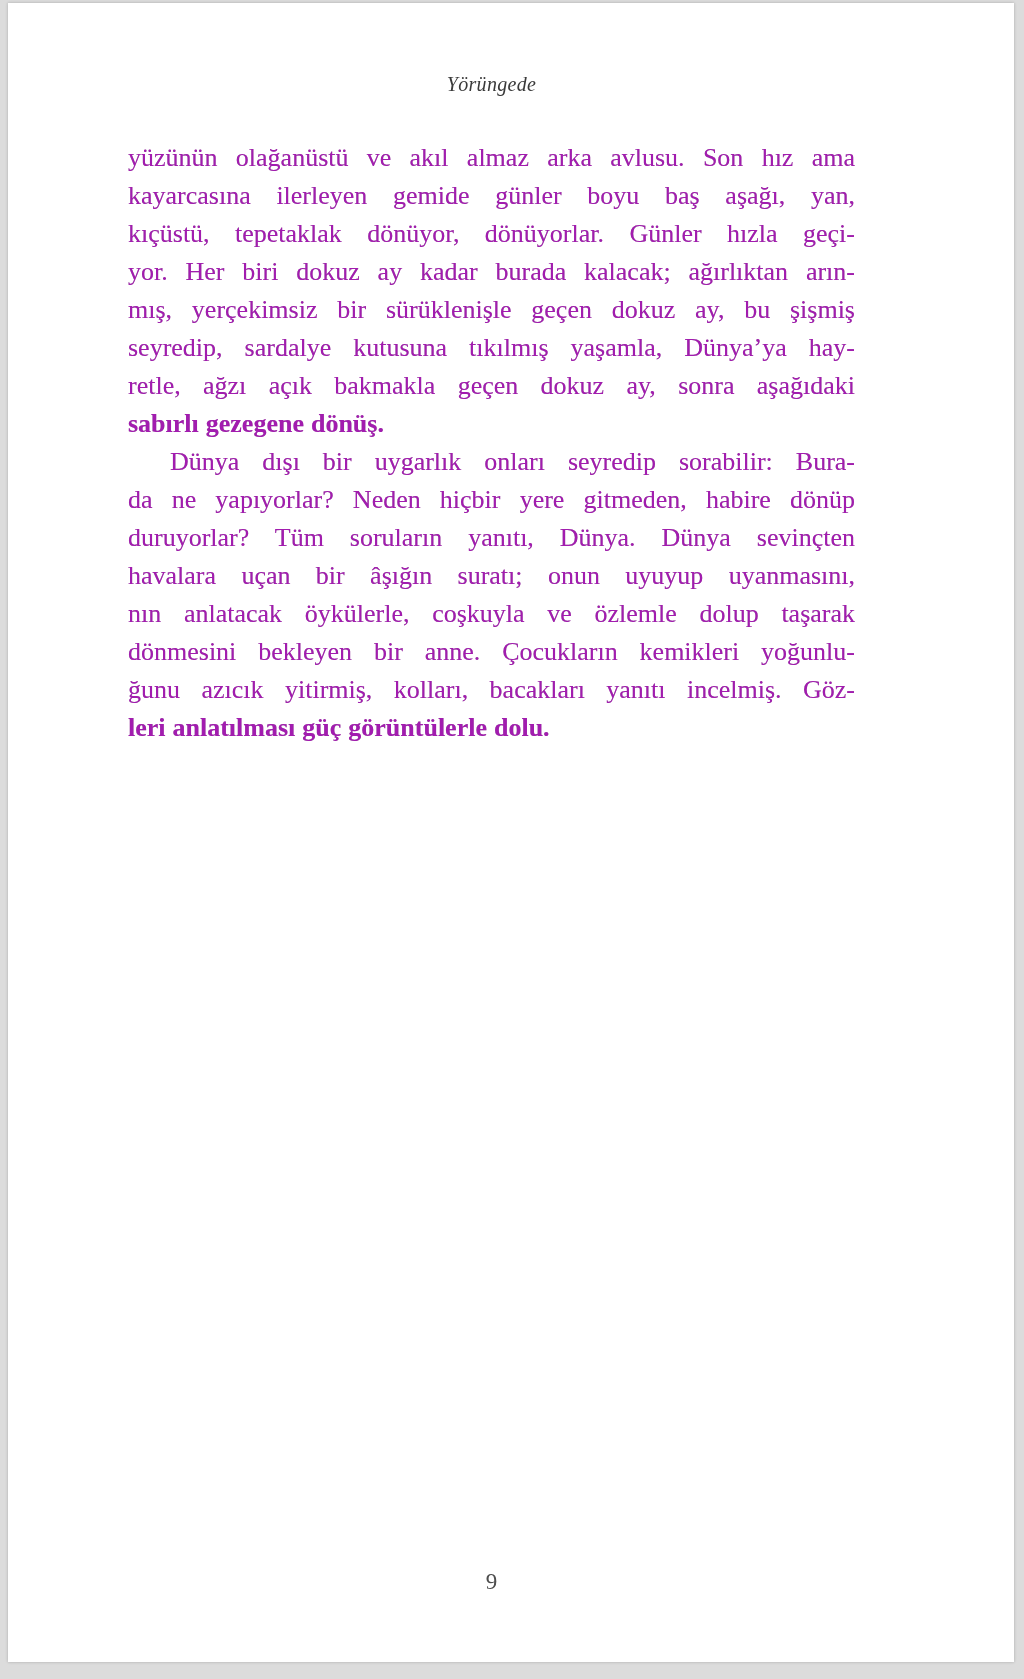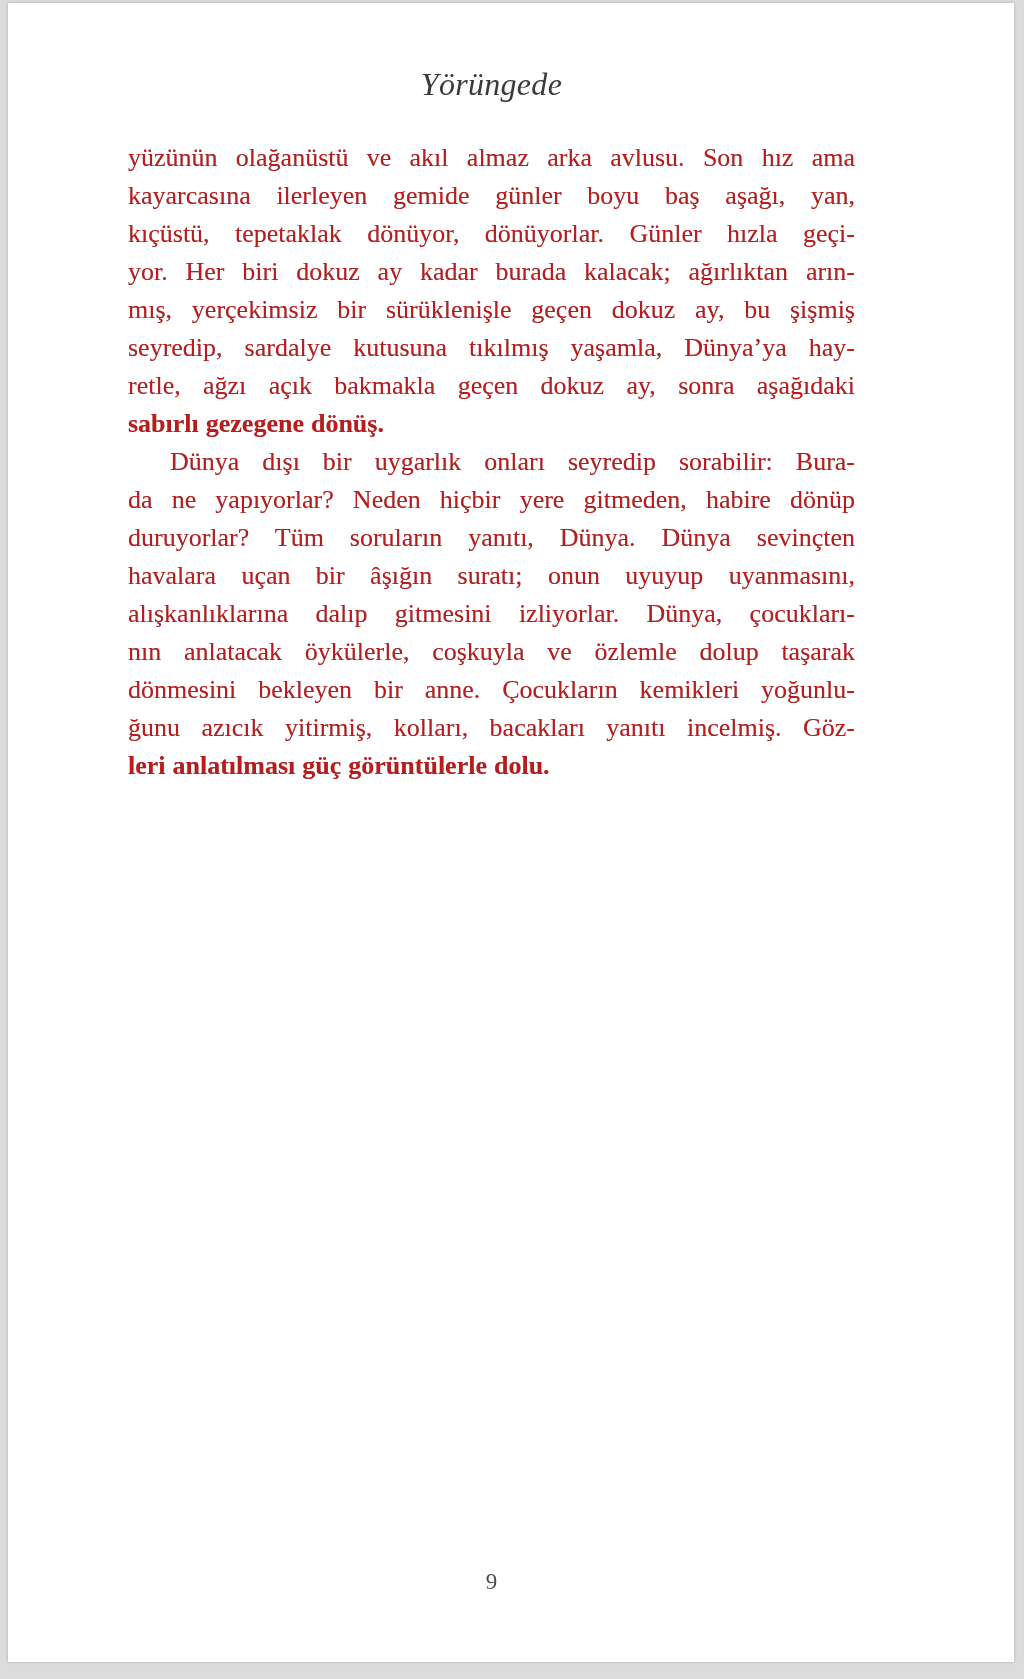--- a/index.html
+++ b/index.html
@@ -20,31 +20,31 @@
     background: #ffffff;
     box-shadow: 0 0 3px rgba(0,0,0,0.22);
   }
   .running-header {
     position: absolute;
     left: 120px;
     top: 66px;
     width: 727px;
     text-align: center;
     font-style: italic;
-    font-size: 32px;
+    font-size: 20px;
     line-height: 30px;
     color: #3a3a3a;
     letter-spacing: 0.3px;
   }
   .body-text {
     position: absolute;
     left: 120px;
     top: 136px;
     width: 727px;
-    color: #b91c1c;
+    color: #a21caf;
     font-size: 26px;
     line-height: 38px;
     text-shadow: 0 0 0.5px rgba(40,40,40,0.35);
   }
   .line {
     text-align: justify;
     text-align-last: justify;
     word-spacing: 0.5px;
   }
   .line.last {
@@ -82,21 +82,20 @@
       <div class="line">seyredip, sardalye kutusuna tıkılmış yaşamla, Dünya’ya hay-</div>
       <div class="line">retle, ağzı açık bakmakla geçen dokuz ay, sonra aşağıdaki</div>
       <div class="line last">sabırlı gezegene dönüş.</div>
     </div>
 
     <div>
       <div class="line indent">Dünya dışı bir uygarlık onları seyredip sorabilir: Bura-</div>
       <div class="line">da ne yapıyorlar? Neden hiçbir yere gitmeden, habire dönüp</div>
       <div class="line">duruyorlar? Tüm soruların yanıtı, Dünya. Dünya sevinçten</div>
       <div class="line">havalara uçan bir âşığın suratı; onun uyuyup uyanmasını,</div>
-      <div class="line">alışkanlıklarına dalıp gitmesini izliyorlar. Dünya, çocukları-</div>
       <div class="line">nın anlatacak öykülerle, coşkuyla ve özlemle dolup taşarak</div>
       <div class="line">dönmesini bekleyen bir anne. Çocukların kemikleri yoğunlu-</div>
       <div class="line">ğunu azıcık yitirmiş, kolları, bacakları yanıtı incelmiş. Göz-</div>
       <div class="line last">leri anlatılması güç görüntülerle dolu.</div>
     </div>
 
   </div>
 
   <div class="page-number">9</div>
 

